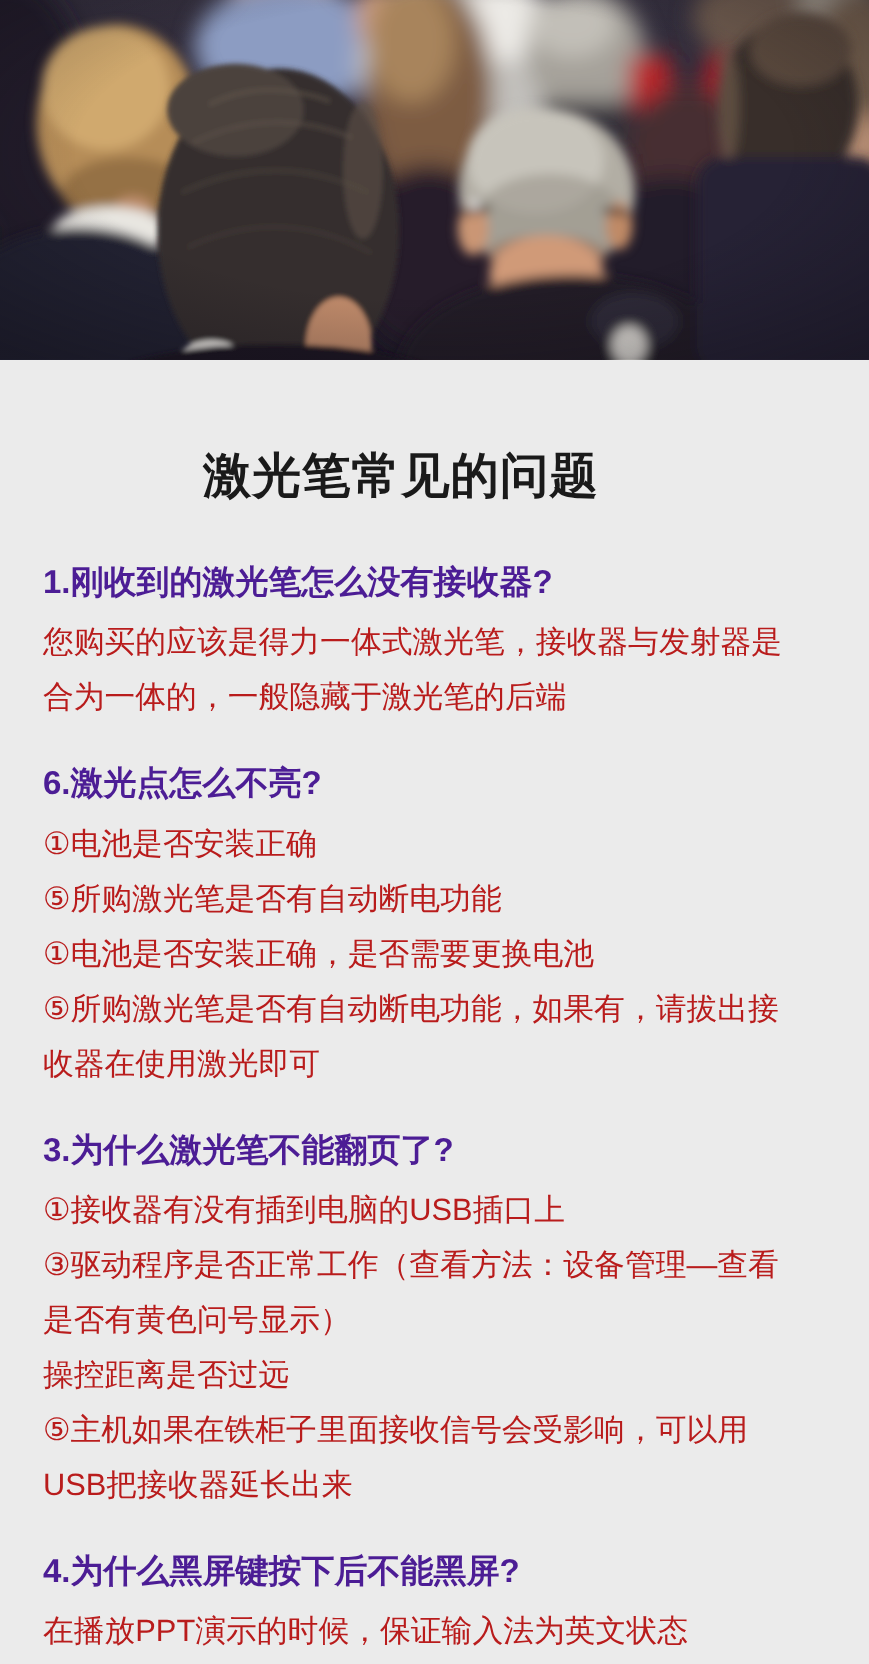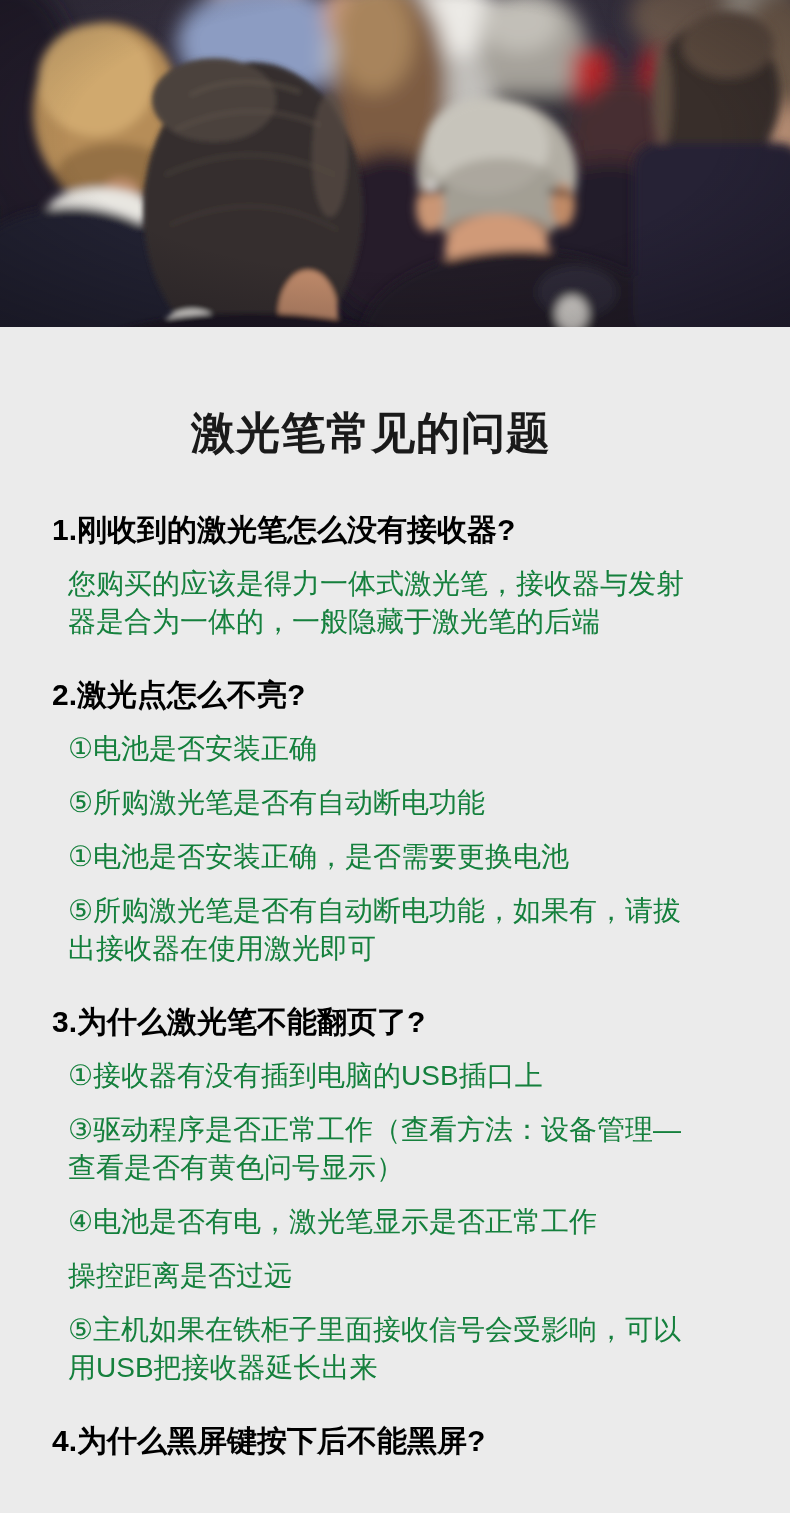--- a/index.html
+++ b/index.html
@@ -16,47 +16,47 @@
   }
   .hero {
     width: 790px;
     height: 327px;
     overflow: hidden;
     background: #262233;
     line-height: 0;
   }
   .hero svg { display: block; }
   .content {
-    padding: 0 70px 0 52px;
+    padding: 0 70px 0 39px;
   }
   .page-title {
     margin: 80px 0 0 0;
     padding-right: 30px; 
     text-align: center;
     font-size: 44px;
     line-height: 1.2;
     font-weight: 700;
     color: #1a1a1a;
     letter-spacing: 1px;
   }
   .faq-block h2 {
     font-size: 30px;
     line-height: 1.3;
     font-weight: 700;
-    color: #000000;
+    color: #4c1d95;
     margin: 34px 0 10px 0;
   }
   .faq-block:first-child h2 {
     margin-top: 50px;
   }
   .faq-block p {
     font-size: 28px;
-    line-height: 38px;
-    margin: 16px;
-    color: #15803d;
+    line-height: 50px;
+    margin: 0;
+    color: #b91c1c;
   }
 </style>
 </head>
 <body>
 
 <div class="hero" role="img" aria-label="会议现场听众背影照片">
   <svg width="790" height="327" viewBox="0 0 790 327">
     <defs>
       <filter id="b10" x="-40%" y="-40%" width="180%" height="180%">
           <feGaussianBlur stdDeviation="10"></feGaussianBlur>
@@ -152,31 +152,31 @@
 </div>
 
 <div class="content">
   <h1 class="page-title">激光笔常见的问题</h1>
   <div id="faq-sections">
       <div class="faq-block">
         <h2>1.刚收到的激光笔怎么没有接收器?</h2>
         <p>您购买的应该是得力一体式激光笔，接收器与发射器是合为一体的，一般隐藏于激光笔的后端</p>
       </div>
       <div class="faq-block">
-        <h2>2.激光点怎么不亮?</h2>
+        <h2>6.激光点怎么不亮?</h2>
         <p>①电池是否安装正确</p>
         <p>⑤所购激光笔是否有自动断电功能</p>
         <p>①电池是否安装正确，是否需要更换电池</p>
         <p>⑤所购激光笔是否有自动断电功能，如果有，请拔出接收器在使用激光即可</p>
       </div>
       <div class="faq-block">
         <h2>3.为什么激光笔不能翻页了?</h2>
         <p>①接收器有没有插到电脑的USB插口上</p>
         <p>③驱动程序是否正常工作（查看方法：设备管理—查看是否有黄色问号显示）</p>
-        <p>④电池是否有电，激光笔显示是否正常工作</p>
         <p>操控距离是否过远</p>
         <p>⑤主机如果在铁柜子里面接收信号会受影响，可以用USB把接收器延长出来</p>
       </div>
       <div class="faq-block">
         <h2>4.为什么黑屏键按下后不能黑屏?</h2>
+        <p>在播放PPT演示的时候，保证输入法为英文状态</p>
       </div>
     </div>
 </div>
 
 </body></html>

